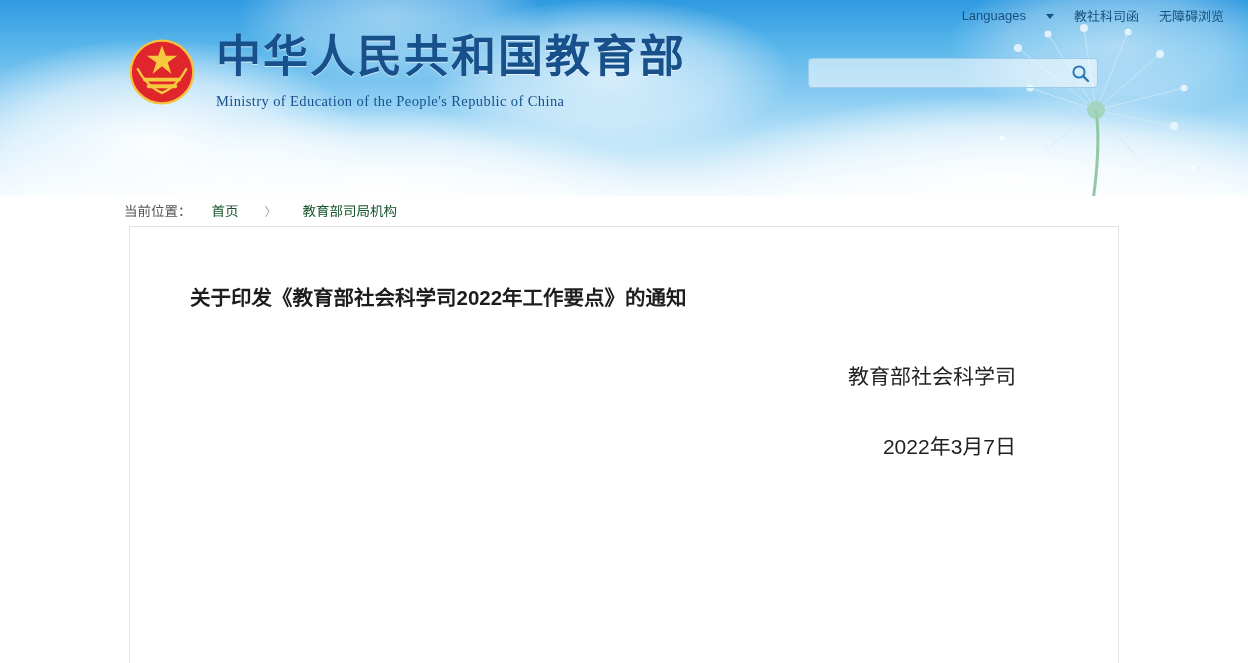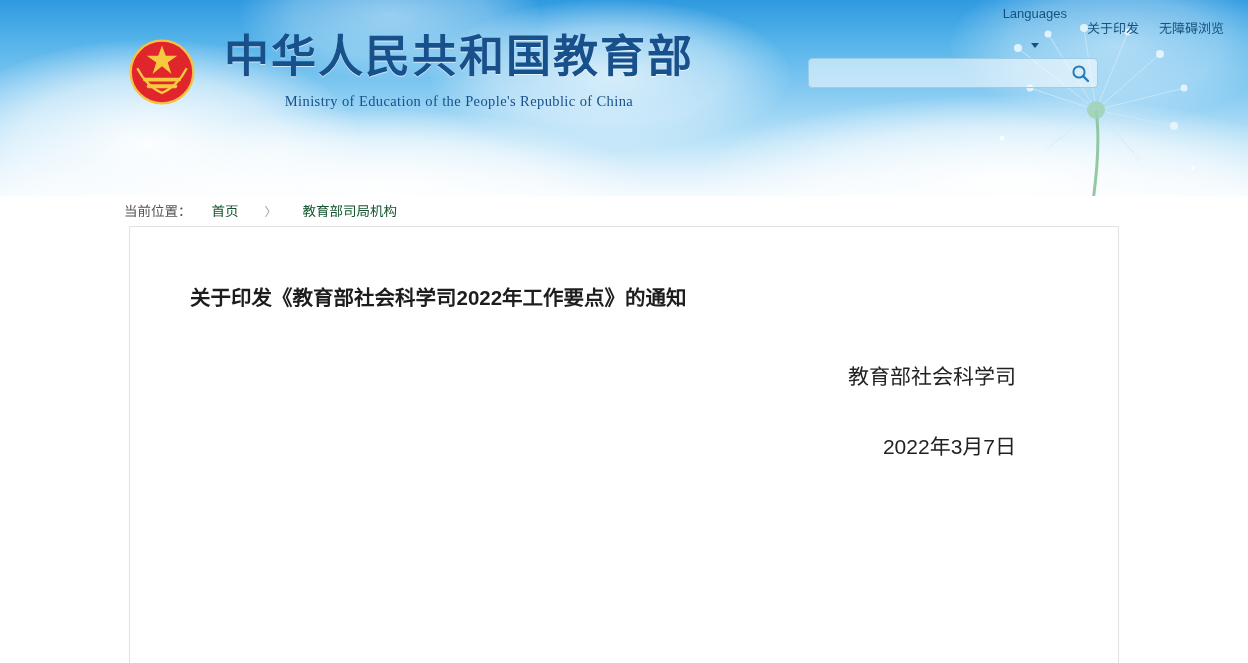--- a/index.html
+++ b/index.html
@@ -41,21 +41,21 @@
     position: absolute;
     right: 24px; top: 6px;
     display: flex;
     align-items: center;
     gap: 20px;
     font-size: 13px;
     color: #1b4f7e;
     z-index: 5;
   }
   .top-links a { color: #17527f; text-decoration: none; white-space: nowrap; }
-  .lang { display: flex; align-items: center; gap: 20px; color: #17527f; flex-direction: column; }
+  .lang { display: flex; align-items: center; gap: 20px; color: #17527f; }
   .chev {
     width: 0; height: 0;
     border-left: 4px solid transparent;
     border-right: 4px solid transparent;
     border-top: 5px solid #17527f;
     display: inline-block;
     margin-top: 2px;
   }
 
   
@@ -87,23 +87,22 @@
     cursor: pointer;
     display: flex; align-items: center; justify-content: center;
   }
 
   
   .logo-group {
     position: absolute;
     left: 124px; top: 34px;
     display: flex;
     align-items: center;
-    gap: 24px;
+    gap: 16px;
     z-index: 4;
-    text-align: center;
   }
   .emblem { width: 76px; height: 76px; }
   .title-cn {
     font-family: "Liberation Serif", serif;
     font-weight: bold;
     font-size: 45px;
     letter-spacing: 2px;
     color: #17508b;
     line-height: 1.05;
     text-shadow: 0 1px 0 rgba(255,255,255,.6);
@@ -225,21 +224,21 @@
         <circle cx="205" cy="150" r="2"></circle>
       <circle cx="75" cy="170" r="2"></circle>
     </g>
   </svg>
 
   <div class="top-links">
     <a class="lang" href="#">
       <span>Languages</span>
       <span class="chev"></span>
     </a>
-    <a href="#">关于印发</a>
+    <a href="#">教社科司函</a>
     <a href="#">无障碍浏览</a>
   </div>
 
   <div class="search-box">
     <input class="search-input" type="text" value="" placeholder="" style="">
     <button class="search-btn">
       <svg width="19" height="19" viewBox="0 0 19 19">
         <circle cx="8" cy="8" r="5.6" fill="none" stroke="#2b7ab5" stroke-width="2"></circle>
         <line x1="12.2" y1="12.2" x2="17" y2="17" stroke="#2b7ab5" stroke-width="2.4" stroke-linecap="round"></line>
       </svg>

